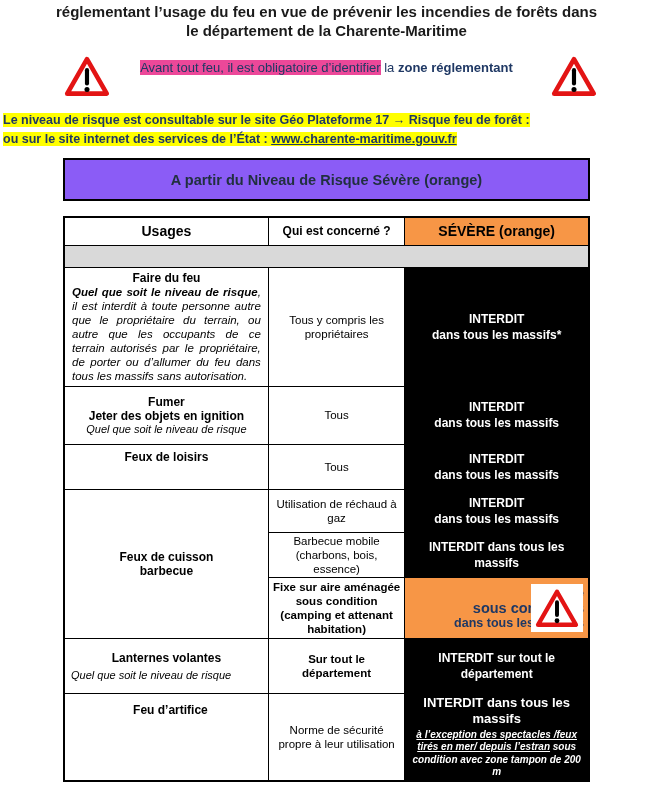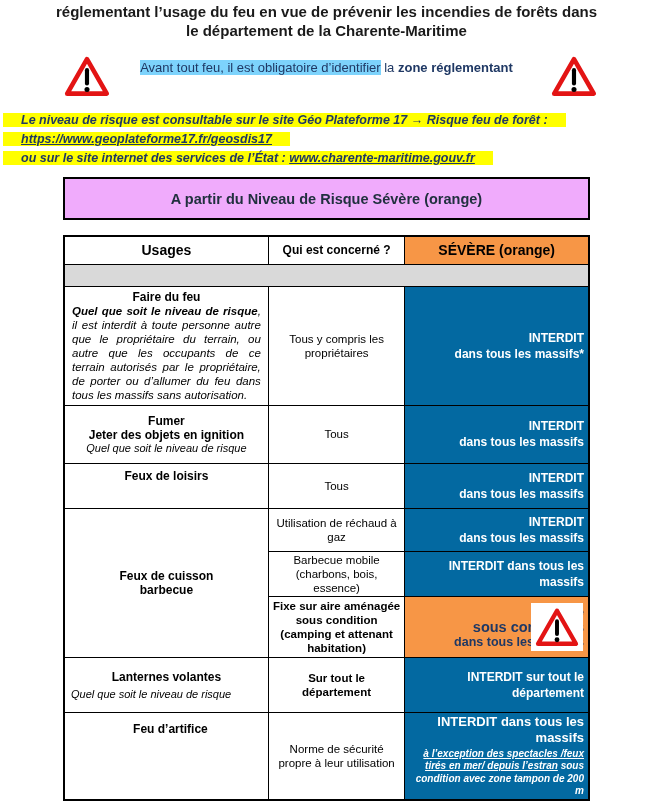--- a/index.html
+++ b/index.html
@@ -7,48 +7,48 @@
     width:653px; height:805px; background:#ffffff; overflow:hidden;
     font-family:"Liberation Sans", sans-serif; color:#000;
   }
   .title-block { margin-top:2px; text-align:center; font-weight:bold; font-size:15px; line-height:19px; color:#1a1a1a; }
 
   .warning-row { position:relative; margin-top:15px; height:52px; }
   .tri { position:absolute; top:0; width:46px; height:50px; }
   .tri.left  { left:64px; }
   .tri.right { right:56px; }
   .warning-text { text-align:center; font-size:13px; line-height:20px; padding-top:3px; color:#1F3864; }
-  .hl-gray { background:#7dd3fc; }
+  .hl-gray { background:#ec4899; }
   .b { font-weight:bold; }
 
   .links-block { margin:4px 0 0 3px; font-size:12.5px; font-weight:bold; color:#1F3864; line-height:19px; }
   .links-block .line { display:block; }
-  .hl-yellow { background:#ffff00; padding:0 18px;font-style:italic; }
+  .hl-yellow { background:#ffff00; padding:0 0; }
   .lnk { color:#1F3864; text-decoration:underline; }
 
   .banner {
-    width:527px; margin:9px 0 0 63px; height:43px; background:#f0abfc;
+    width:527px; margin:9px 0 0 63px; height:43px; background:#8b5cf6;
     border:2px solid #000; display:flex; align-items:center; justify-content:center;
     font-size:14.5px; font-weight:bold; color:#21303f;
   }
 
   table.fire { margin:15px 0 0 63px; border-collapse:collapse; table-layout:fixed; width:527px; }
   table.fire td, table.fire th { border:1px solid #000; vertical-align:middle; padding:1px 4px; }
   table.fire { border:2px solid #000; }
   th.h-usages  { width:202px; font-size:14px; }
   th.h-conc    { width:135px; font-size:12px; }
   th.h-severe  { width:182px; font-size:14px; background:#F79646; }
   tr.spacer td { background:#D9D9D9; height:22px; }
   .usage-title { font-weight:bold; font-size:12px; text-align:center; }
   .usage-note  { font-style:italic; font-size:11px; text-align:center; }
   .usage-note-just { font-style:italic; font-size:11.5px; text-align:justify; line-height:14px; padding:0 3px; }
   .usage-note-just .lead { font-weight:bold; }
   td.conc { text-align:center; font-size:11.5px; line-height:14px; }
   td.conc.b { font-weight:bold; font-size:11.5px; }
-  td.red { background:#0369a1; color:#fff; text-align:right; font-weight:bold; font-size:12px; line-height:16px;margin-left:7px; }
+  td.red { background:#000000; color:#fff; text-align:center; font-weight:bold; font-size:12px; line-height:16px;margin-left:7px; }
   td.orangecell { background:#F79646; position:relative; color:#1F3864; text-align:right; padding-right:58px; }
   .poss1 { font-size:12.5px; font-weight:bold; }
   .poss2 { font-size:14.5px; font-weight:bold; }
   .poss3 { font-size:12.5px; font-weight:bold; }
   .cell-tri { position:absolute; right:5px; top:50%; transform:translateY(-50%); width:52px; height:48px; background:#fff; display:flex; align-items:center; justify-content:center; }
   .cell-tri svg { width:44px; height:42px; }
   .exception { font-size:10px; font-style:italic; line-height:12.5px; margin-top:2px; }
   .exception .u { text-decoration:underline; }
   .art-status { font-size:13px; line-height:16px; }
 </style>
@@ -77,21 +77,20 @@
   </span>
   <div class="warning-text">
     <div>
       <span class="hl-gray">Avant tout feu, il est obligatoire d’identifier</span><span> la </span><span class="b">zone réglementant</span>
     </div>
   </div>
 </div>
 
 <div class="links-block">
   <span class="line"><span class="hl-yellow">Le niveau de risque est consultable sur le site Géo Plateforme 17 →  Risque feu de forêt :</span></span>
-  <span class="line"><span class="hl-yellow"><a class="lnk">https://www.geoplateforme17.fr/geosdis17</a></span></span>
   <span class="line"><span class="hl-yellow"><span>ou sur le site internet des services de l’État : </span><a class="lnk">www.charente-maritime.gouv.fr</a></span></span>
 </div>
 
 <div class="banner">A partir du Niveau de Risque Sévère (orange)</div>
 
 <table class="fire">
   <tbody>
       <tr>
     <th class="h-usages" style="height:28px;">Usages</th>
     <th class="h-conc">Qui est concerné ?</th>

